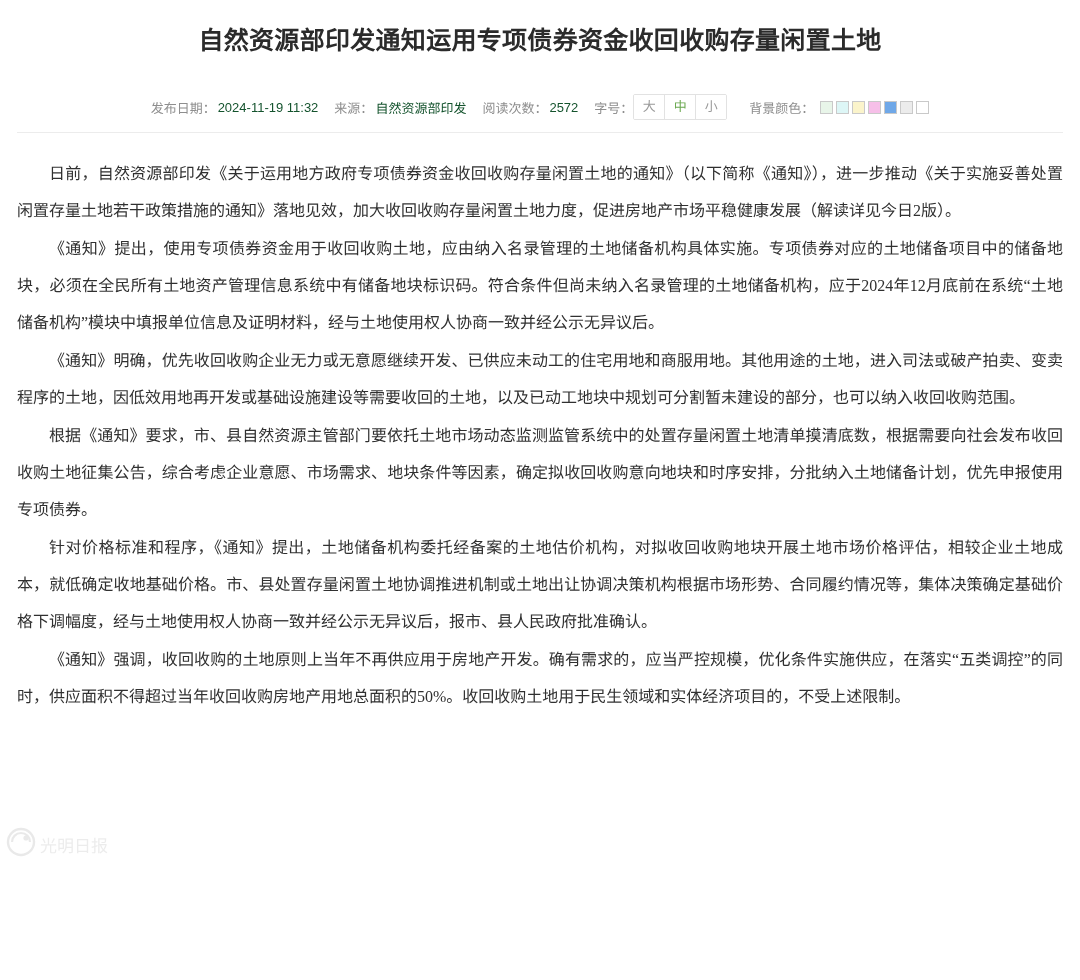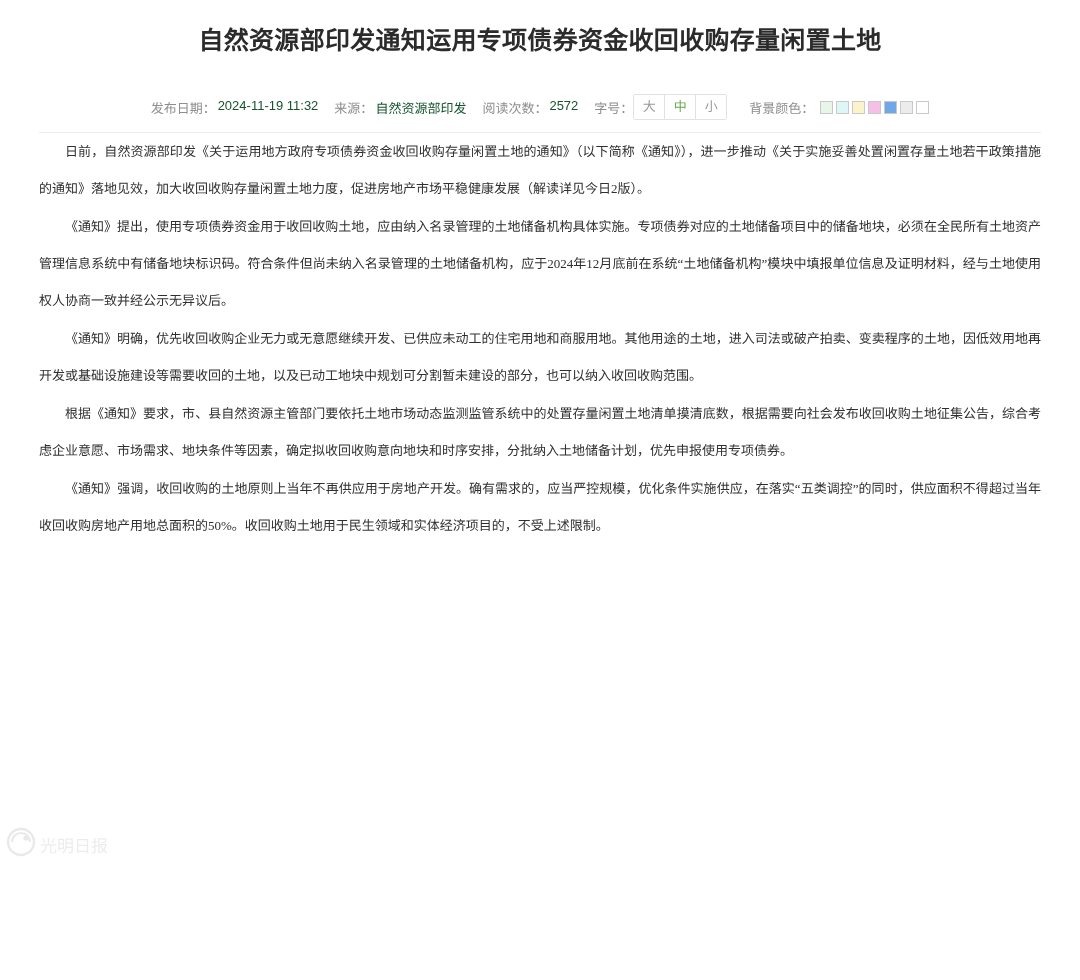--- a/index.html
+++ b/index.html
@@ -15,21 +15,21 @@
     color: #333333;
     overflow: hidden;
     position: relative;
   }
 
   .page {
     position: relative;
     width: 1080px;
     height: 868px;
     box-sizing: border-box;
-    padding: 0 39px;
+    padding: 0 17px;
   }
 
   
   .article-title {
     margin: 0;
     padding: 20px 60px 0 60px;
     font-size: 25px;
     line-height: 40px;
     font-weight: bold;
     text-align: center;
@@ -44,20 +44,21 @@
     align-items: center;
     justify-content: center;
     font-size: 13px;
     color: #8a8a8a;
     height: 26px;
     white-space: nowrap;
   }
   .meta-item {
     margin-right: 16px;
     display: inline-flex;
+    align-items: center;
   }
   .meta-label { color: #8e8e8e; }
   .meta-value { color: #14532d; margin-left: 2px; }
 
   .fontsize-group {
     display: inline-flex;
     align-items: center;
     margin-right: 22px;
   }
   .fontsize-label {
@@ -107,22 +108,22 @@
   
   .divider {
     margin: 12px 0 0 0;
     height: 1px;
     background: #ececec;
     border: none;
   }
 
   
   .article-body {
-    margin-top: 0;
-    font-size: 13px;
+    margin-top: 22px;
+    font-size: 16px;
     line-height: 37px;
     color: #303030;
     text-align: justify;
     text-justify: inter-ideograph;
     font-family: "Liberation Serif", "DejaVu Serif", serif;
   }
   .article-body p {
     margin: 0 0 1px 0;
     text-indent: 2em;
   }
@@ -186,20 +187,21 @@
 
   </div>
 
   <hr class="divider">
 
   <div class="article-body">
     <p>日前，自然资源部印发《关于运用地方政府专项债券资金收回收购存量闲置土地的通知》（以下简称《通知》），进一步推动《关于实施妥善处置闲置存量土地若干政策措施的通知》落地见效，加大收回收购存量闲置土地力度，促进房地产市场平稳健康发展（解读详见今日2版）。</p>
     <p>《通知》提出，使用专项债券资金用于收回收购土地，应由纳入名录管理的土地储备机构具体实施。专项债券对应的土地储备项目中的储备地块，必须在全民所有土地资产管理信息系统中有储备地块标识码。符合条件但尚未纳入名录管理的土地储备机构，应于2024年12月底前在系统“土地储备机构”模块中填报单位信息及证明材料，经与土地使用权人协商一致并经公示无异议后。</p>
     <p>《通知》明确，优先收回收购企业无力或无意愿继续开发、已供应未动工的住宅用地和商服用地。其他用途的土地，进入司法或破产拍卖、变卖程序的土地，因低效用地再开发或基础设施建设等需要收回的土地，以及已动工地块中规划可分割暂未建设的部分，也可以纳入收回收购范围。</p>
     <p>根据《通知》要求，市、县自然资源主管部门要依托土地市场动态监测监管系统中的处置存量闲置土地清单摸清底数，根据需要向社会发布收回收购土地征集公告，综合考虑企业意愿、市场需求、地块条件等因素，确定拟收回收购意向地块和时序安排，分批纳入土地储备计划，优先申报使用专项债券。</p>
+    <p>针对价格标准和程序，《通知》提出，土地储备机构委托经备案的土地估价机构，对拟收回收购地块开展土地市场价格评估，相较企业土地成本，就低确定收地基础价格。市、县处置存量闲置土地协调推进机制或土地出让协调决策机构根据市场形势、合同履约情况等，集体决策确定基础价格下调幅度，经与土地使用权人协商一致并经公示无异议后，报市、县人民政府批准确认。</p>
     <p>《通知》强调，收回收购的土地原则上当年不再供应用于房地产开发。确有需求的，应当严控规模，优化条件实施供应，在落实“五类调控”的同时，供应面积不得超过当年收回收购房地产用地总面积的50%。收回收购土地用于民生领域和实体经济项目的，不受上述限制。</p>
   </div>
 
   <svg class="watermark" viewBox="0 0 132 46" xmlns="http://www.w3.org/2000/svg">
     <g fill="none" stroke="#b9b9b9" stroke-width="2.4">
       <circle cx="17" cy="22" r="13"></circle>
       <path d="M8 22 a9 9 0 0 1 18 0" stroke="#b9b9b9" stroke-width="2.2" fill="none"></path>
     </g>
     <circle cx="22" cy="18" r="2.6" fill="#b9b9b9"></circle>
     <text x="36" y="32" font-family="'Liberation Sans', sans-serif" font-size="17" fill="#c2c2c2">光明日报</text>

